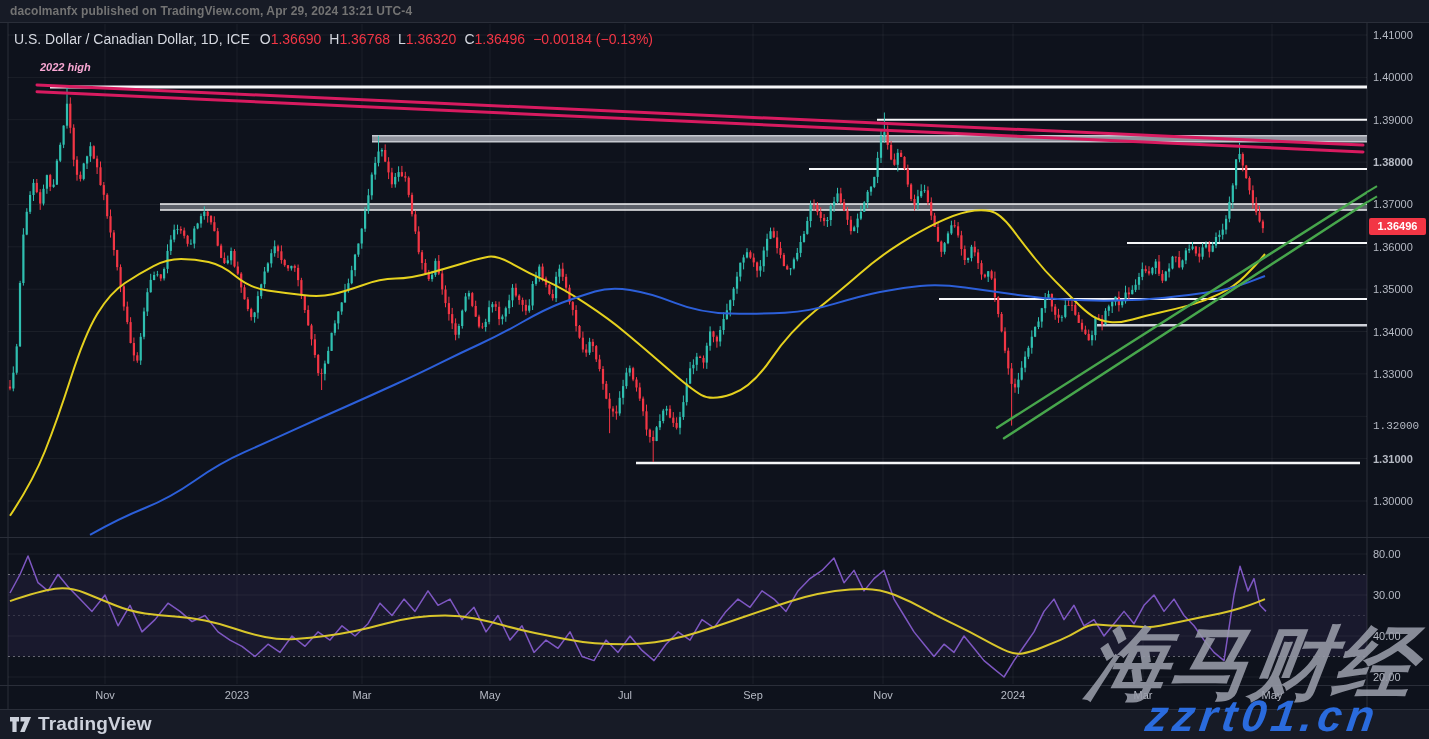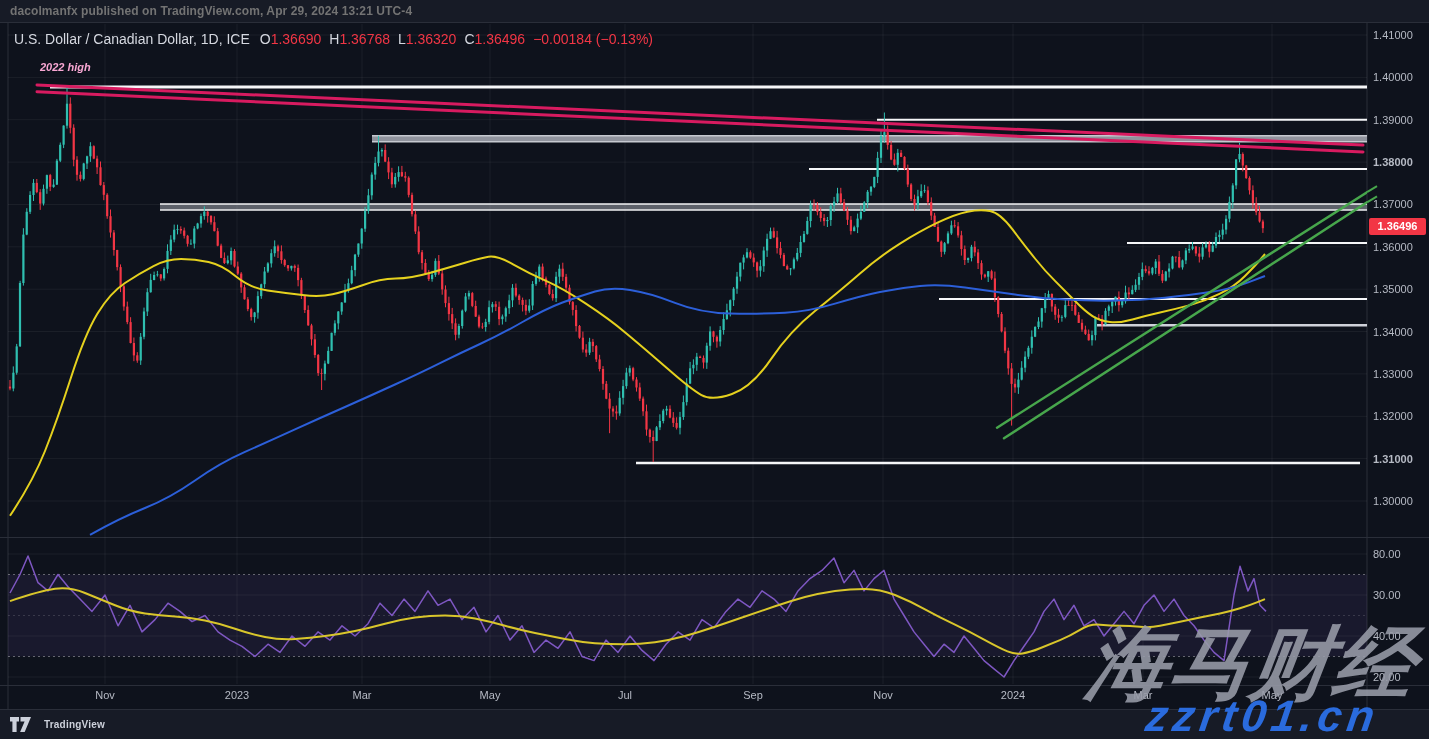--- a/index.html
+++ b/index.html
@@ -21,21 +21,21 @@
   #price-axis .axis-tick,#rsi-axis .axis-tick{left:1373px;}
   #time-axis .axis-tick{transform:translateX(-50%);top:665px;}
   .badge{position:absolute;left:1369px;top:194.5px;width:57px;height:17px;background:#f23645;color:#fff;
          font-size:11px;font-weight:700;text-align:center;line-height:17px;border-radius:2px;}
   .wm-cn{position:absolute;left:1088px;top:588px;font-size:80px;font-weight:900;font-style:italic;
          color:rgba(152,156,168,0.88);letter-spacing:2px;transform:skewX(-8deg);white-space:nowrap;z-index:5;}
   .wm-site{position:absolute;left:1146px;top:668px;font-size:44px;font-weight:900;font-style:italic;
            color:#2a6bdd;letter-spacing:5px;transform:skewX(-8deg);white-space:nowrap;z-index:6;}
   .bottom-bar{position:absolute;left:0;top:709px;width:100%;height:30px;display:flex;align-items:center;}
   .tv-logo{margin-left:10px;display:inline-flex;align-items:center;}
-  .tv-logo-text{color:#cdd1db;font-size:10px;font-weight:600;margin-left:13px;letter-spacing:.2px;}
+  .tv-logo-text{color:#cdd1db;font-size:19px;font-weight:600;margin-left:7px;letter-spacing:.2px;}
 </style>
 </head>
 <body>
 
 <div class="stage">
 
   <div class="pub-bar">
     <span class="pub-text">dacolmanfx published on TradingView.com, Apr 29, 2024 13:21 UTC-4</span>
   </div>
 
@@ -873,21 +873,21 @@
     <div id="price-axis">
         <div class="axis-tick" style="top: 5px;">1.41000</div>
         <div class="axis-tick" style="top: 47px;">1.40000</div>
         <div class="axis-tick" style="top: 90px;">1.39000</div>
         <div class="axis-tick" style="top: 132px; font-weight: bold;">1.38000</div>
         <div class="axis-tick" style="top: 174px;">1.37000</div>
         <div class="axis-tick" style="top: 217px;">1.36000</div>
         <div class="axis-tick" style="top: 259px;">1.35000</div>
         <div class="axis-tick" style="top: 302px;">1.34000</div>
         <div class="axis-tick" style="top: 344px;">1.33000</div>
-        <div class="axis-tick" style="top: 386px;">1.32000</div>
+        <div class="axis-tick" style="top: 396px; font-family: Liberation Mono, monospace;">1.32000</div>
         <div class="axis-tick" style="top: 429px; font-weight: bold;">1.31000</div>
         <div class="axis-tick" style="top: 471px;">1.30000</div>
       </div>
     <div id="rsi-axis">
         <div class="axis-tick" style="top: 524px;">80.00</div>
         <div class="axis-tick" style="top: 565px;">30.00</div>
         <div class="axis-tick" style="top: 606px;">40.00</div>
         <div class="axis-tick" style="top: 647px;">20.00</div>
       </div>
     <div id="time-axis">

